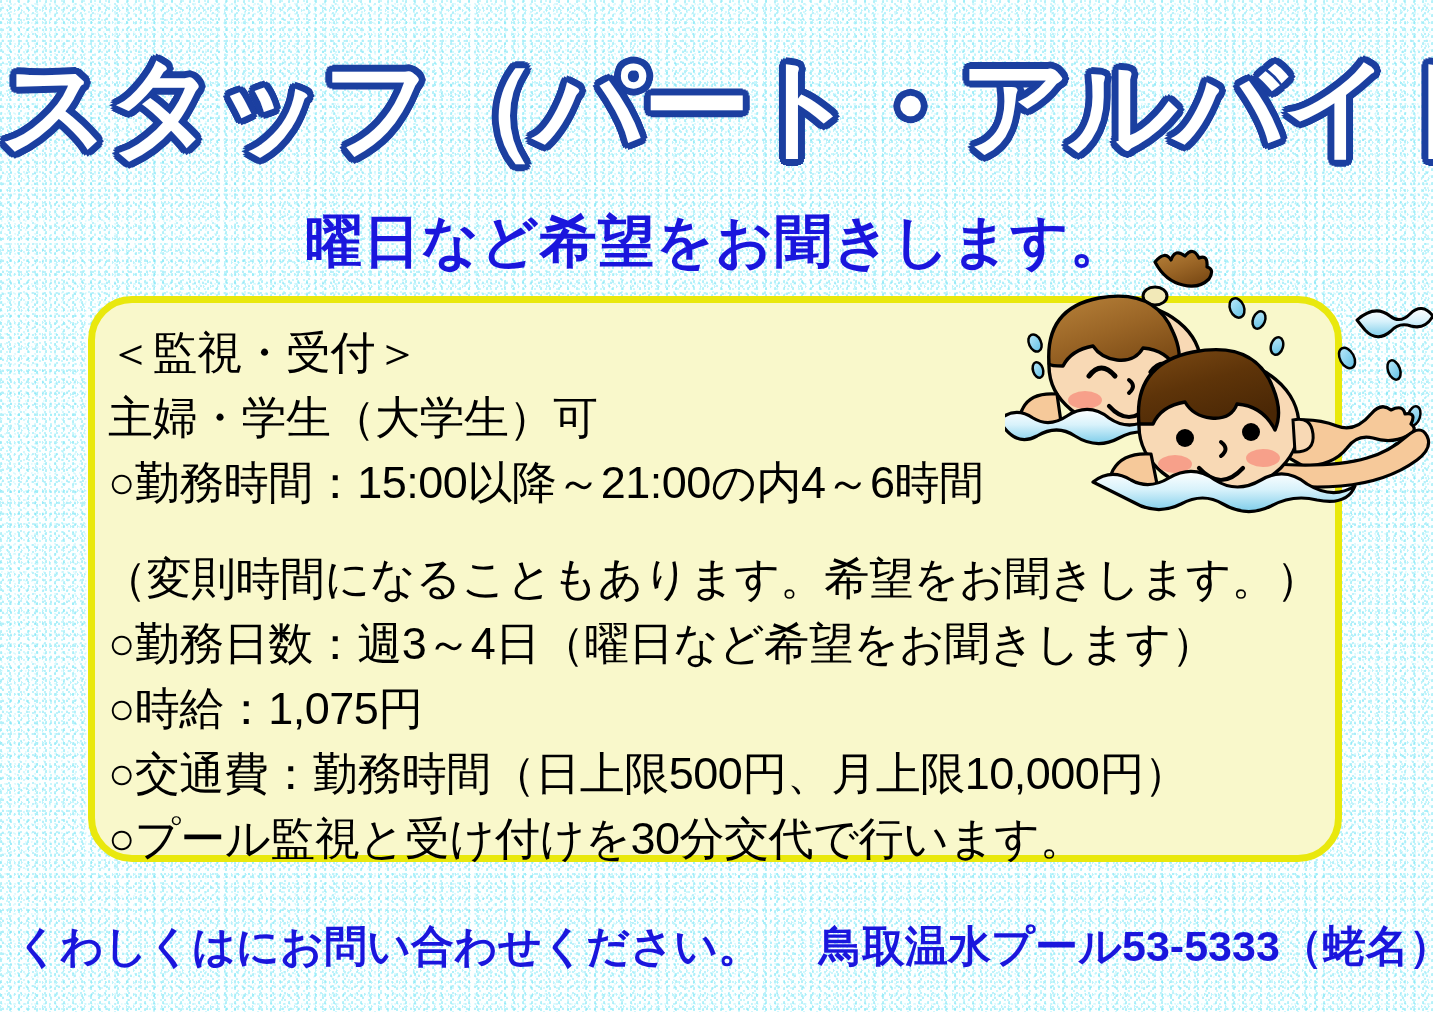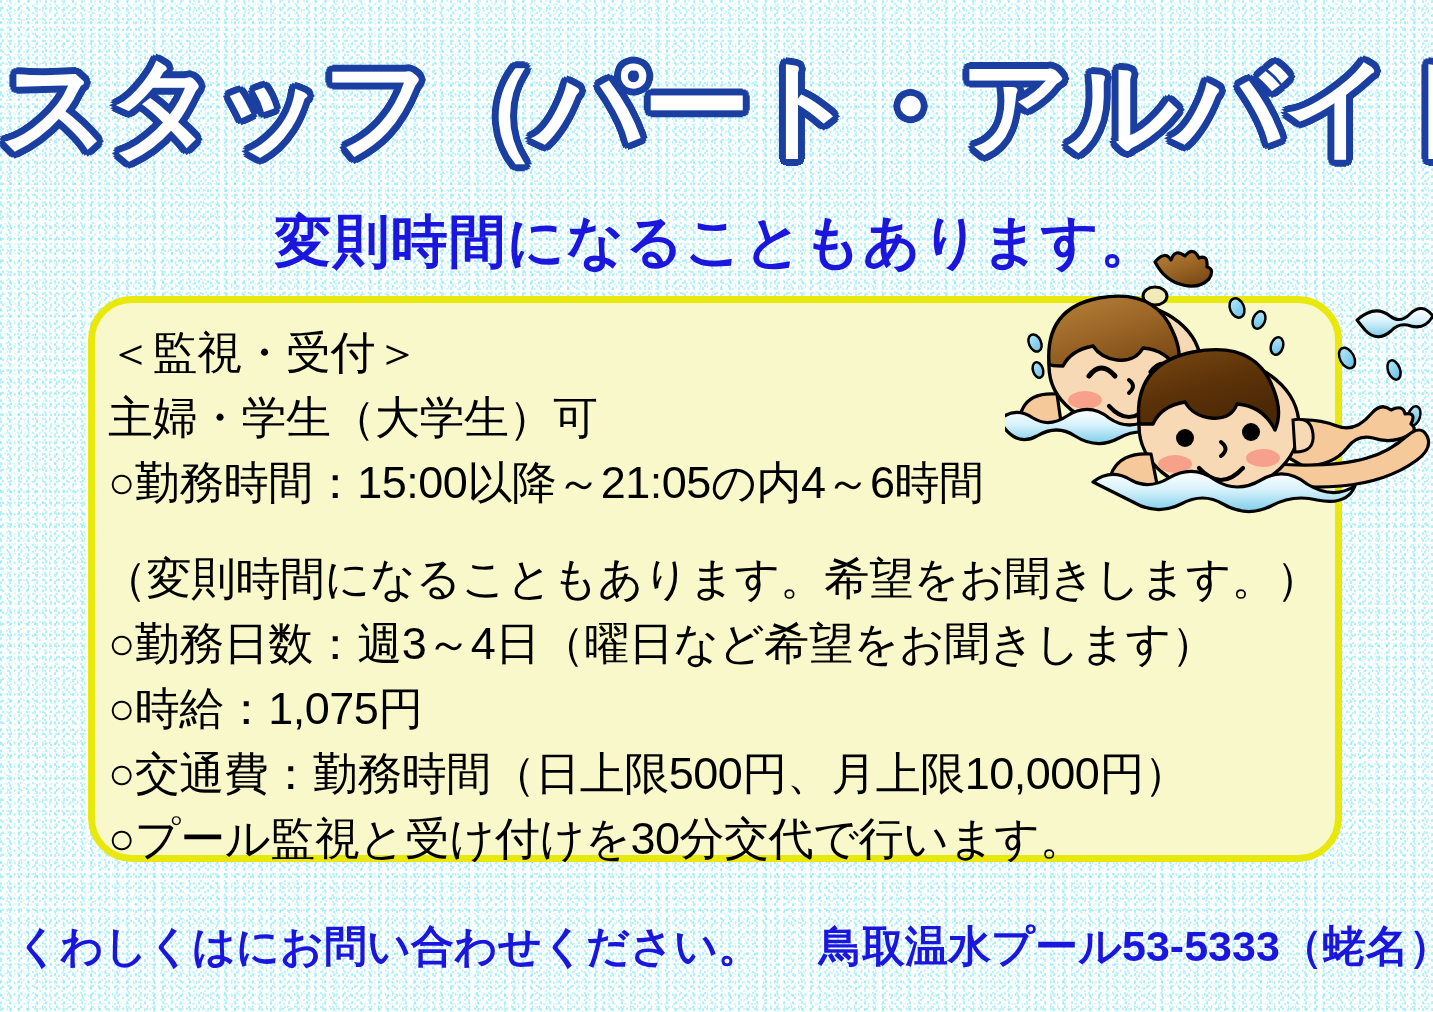--- a/index.html
+++ b/index.html
@@ -146,28 +146,28 @@
 </style>
 </head>
 <body>
 
 <div class="poster">
 
   <div class="bg-texture"></div>
 
   <div class="headline">スタッフ（パート・アルバイト）募集中</div>
 
-  <div class="subtitle">変則時間になることもあります。</div>
+  <div class="subtitle">曜日など希望をお聞きします。</div>
 
   <div class="panel"></div>
 
   <div class="panel-body">
     <div class="body-line">＜監視・受付＞</div>
     <div class="body-line">主婦・学生（大学生）可</div>
-    <div class="body-line">○勤務時間：15:00以降～21:05の内4～6時間</div>
+    <div class="body-line">○勤務時間：15:00以降～21:00の内4～6時間</div>
     <div class="body-line indent-paren">（変則時間になることもあります。希望をお聞きします。）</div>
     <div class="body-line">○勤務日数：週3～4日（曜日など希望をお聞きします）</div>
     <div class="body-line">○時給：1,075円</div>
     <div class="body-line">○交通費：勤務時間（日上限500円、月上限10,000円）</div>
     <div class="body-line">○プール監視と受け付けを30分交代で行います。</div>
   </div>
 
   <div class="footer">
     <span>くわしくはにお問い合わせください。</span>
     <span class="gap"></span>

